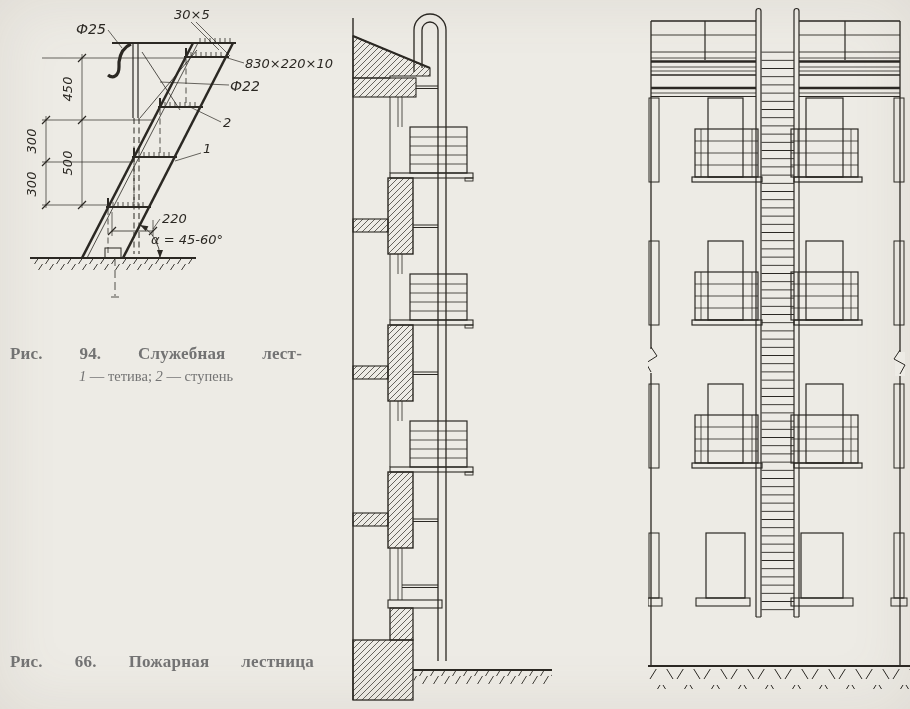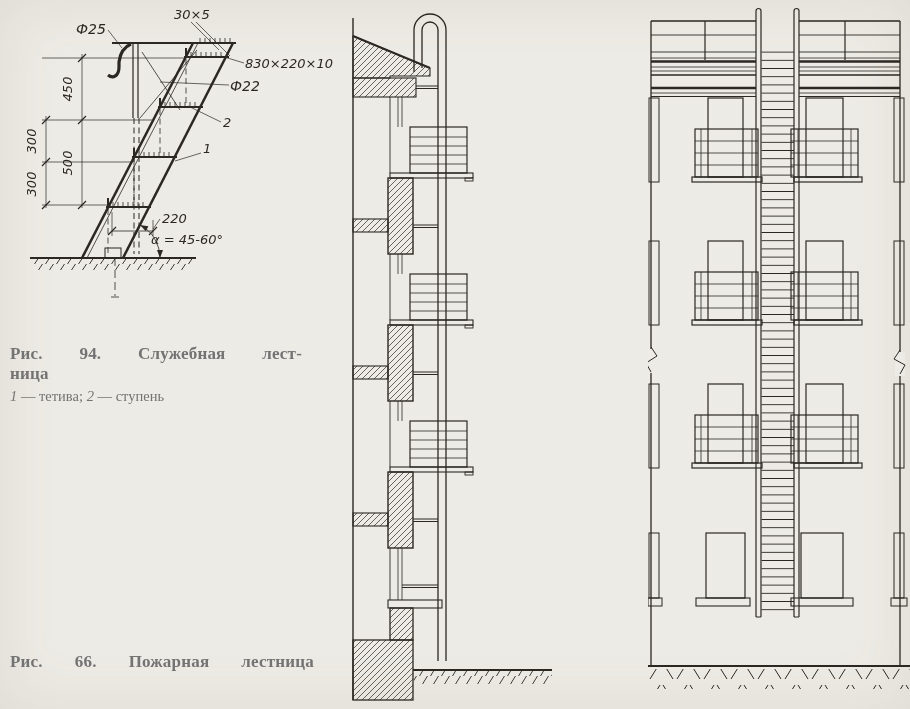--- a/index.html
+++ b/index.html
@@ -26,21 +26,21 @@
   .w11{stroke-width:1.1}.w12{stroke-width:1.2}.w13{stroke-width:1.3}.w14{stroke-width:1.4}
   .w16{stroke-width:1.6}.w2{stroke-width:2}.w22{stroke-width:2.2}.w24{stroke-width:2.4}
   .w25{stroke-width:2.5}.w32{stroke-width:3.2}
   .dash{stroke-dasharray:6 3.5}.dash2{stroke-dasharray:8 4}
   .lbl  { font: italic 13px "DejaVu Sans", sans-serif; }
   .lblg { font: italic 14px "DejaVu Sans", sans-serif; }
   .cap { position:absolute; color:#737373; }
   .cap94 { left:10px; top:344px; width:292px; }
   .capline { font: bold 17px "Liberation Serif", serif; letter-spacing:.2px; }
   .jst { text-align:justify; text-align-last:justify; }
-  .legend { margin-top:4px; font: 14.5px "Liberation Serif", serif; }
+  .legend { margin-top:4px; font: 14.5px "Liberation Serif", serif; text-align: center; }
   .legend .num { font-style:italic; }
   .cap95 { left:10px; top:652px; width:304px; font: bold 17px "Liberation Serif", serif; letter-spacing:.2px; }
 </style>
 </head>
 <body>
 
 <div class="page">
 
   <svg class="d f94" width="335" height="335" viewBox="0 0 335 335">
     <defs>
@@ -257,19 +257,18 @@
     <g>
       <rect class="rg" x="113.5" y="48" width="32.5" height="564"></rect>
       <path class="w12" d="M108,11 V617 M113,11 V617 M146,11 V617 M151,11 V617"></path>
       <path class="w12" d="M108,11 A2.5,2.5 0 0 1 113,11 M146,11 A2.5,2.5 0 0 1 151,11"></path>
       <path class="w12" d="M108,617 H113 M146,617 H151"></path>
     </g>
   </svg>
 
   <div class="cap cap94">
     <div class="capline jst">Рис. 94. Служебная лест-</div>
-    <div class="capline">ница</div>
     <div class="legend"><span class="num">1</span><span> — тетива; </span><span class="num">2</span><span> — ступень</span></div>
   </div>
 
   <div class="cap cap95 jst">Рис. 66. Пожарная лестница</div>
 
 </div>
 
 </body></html>

